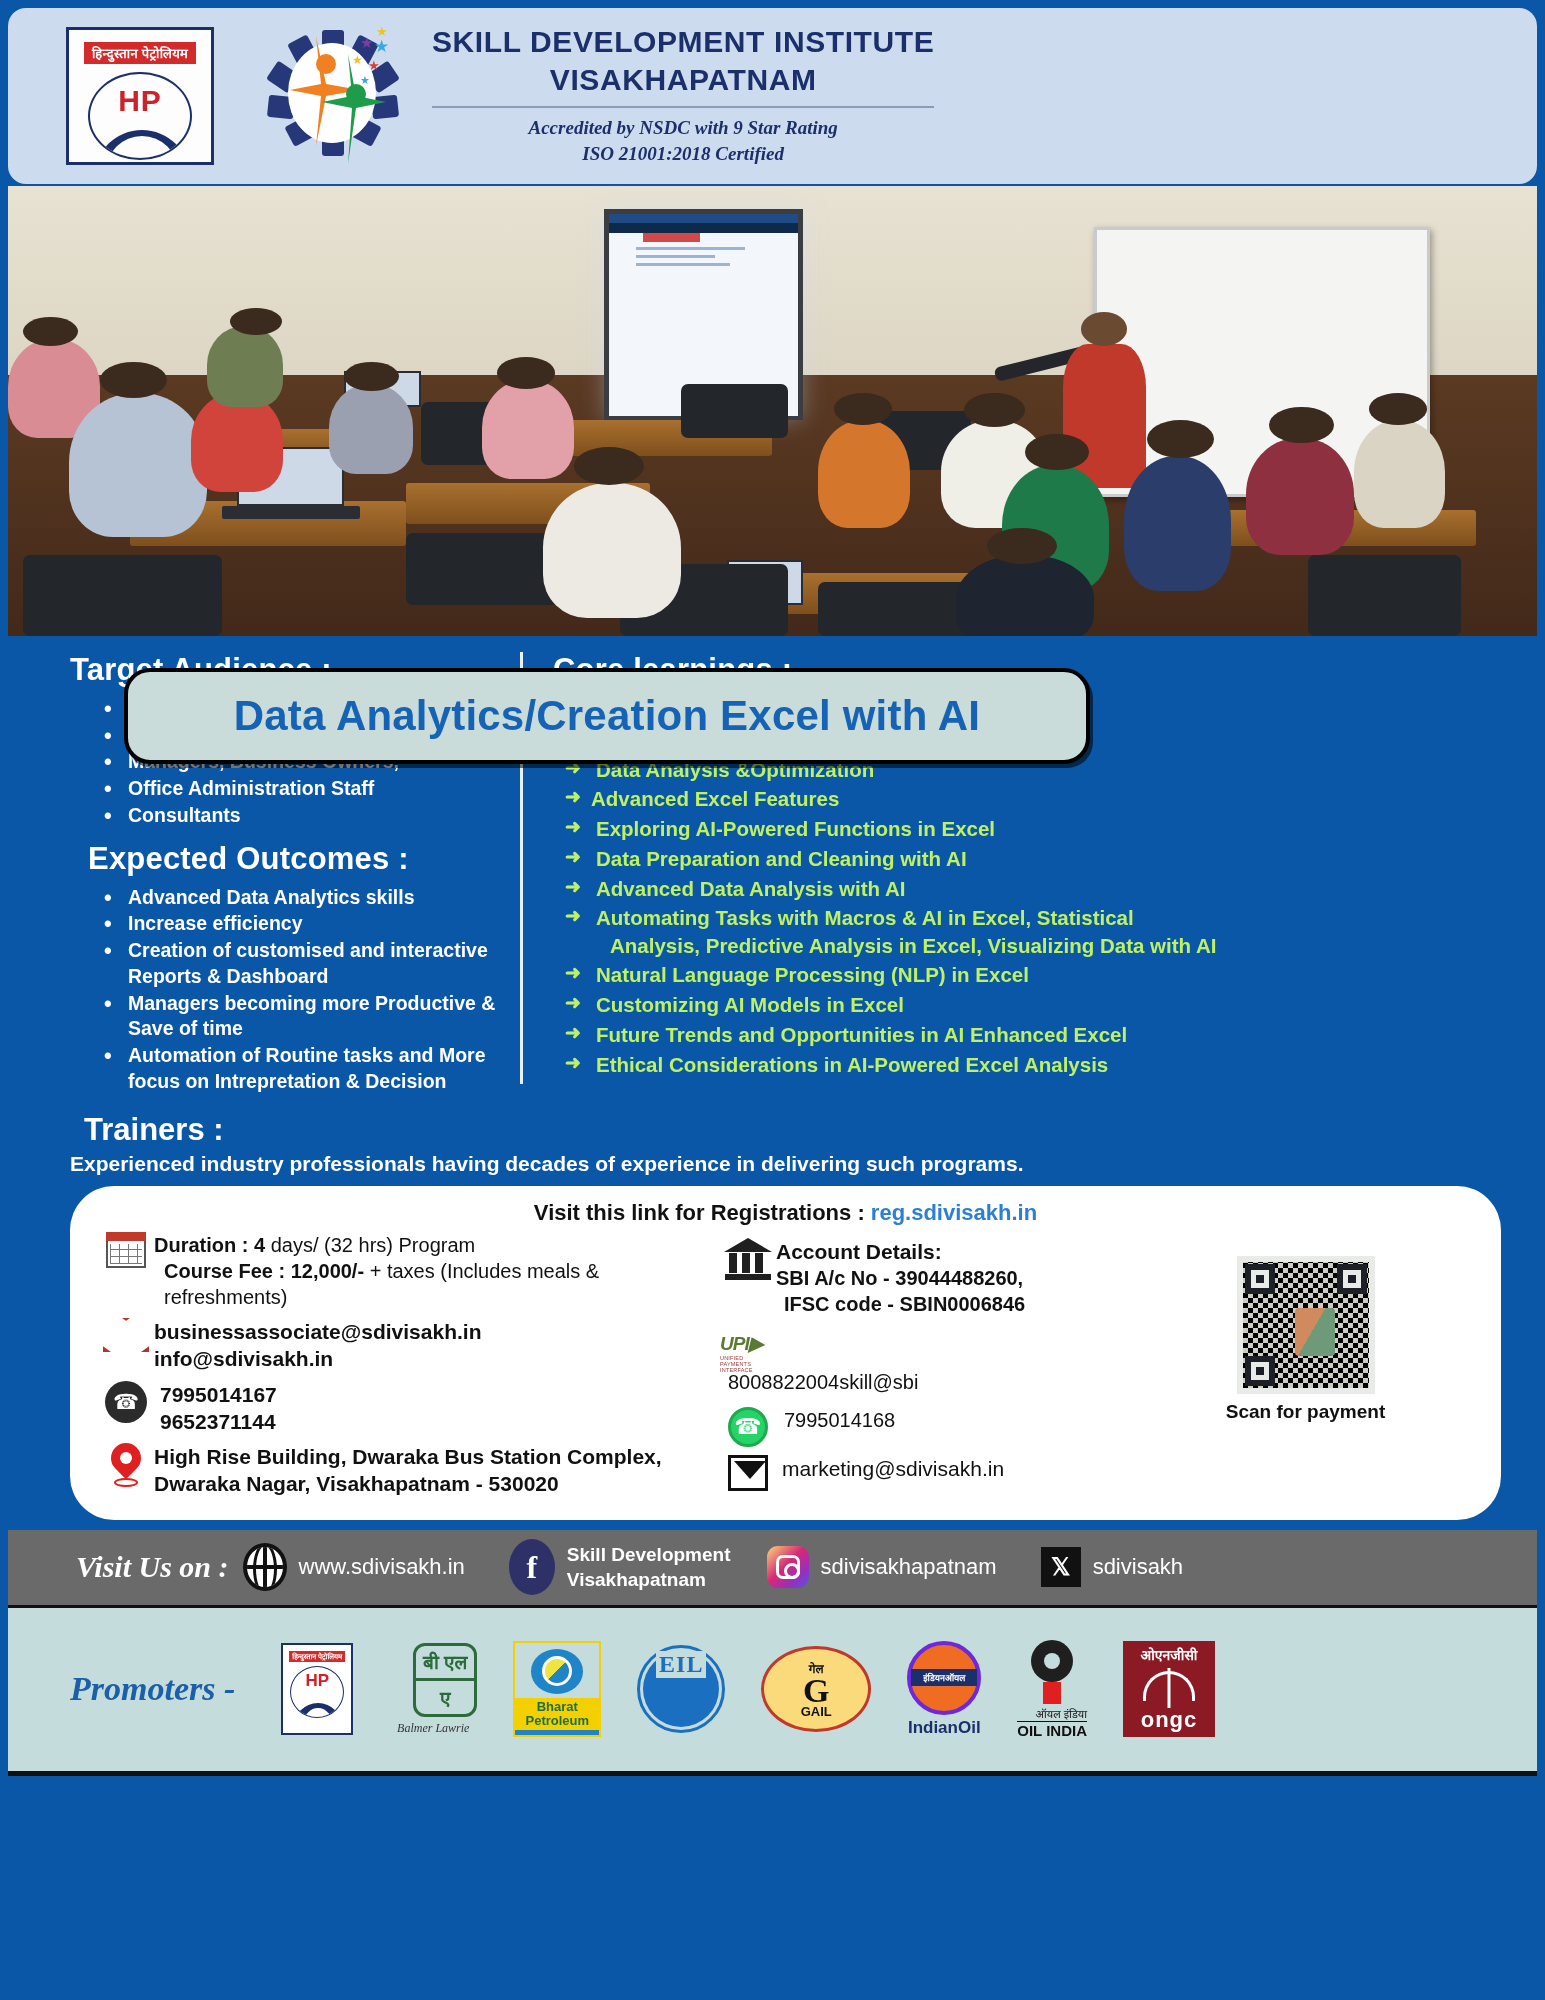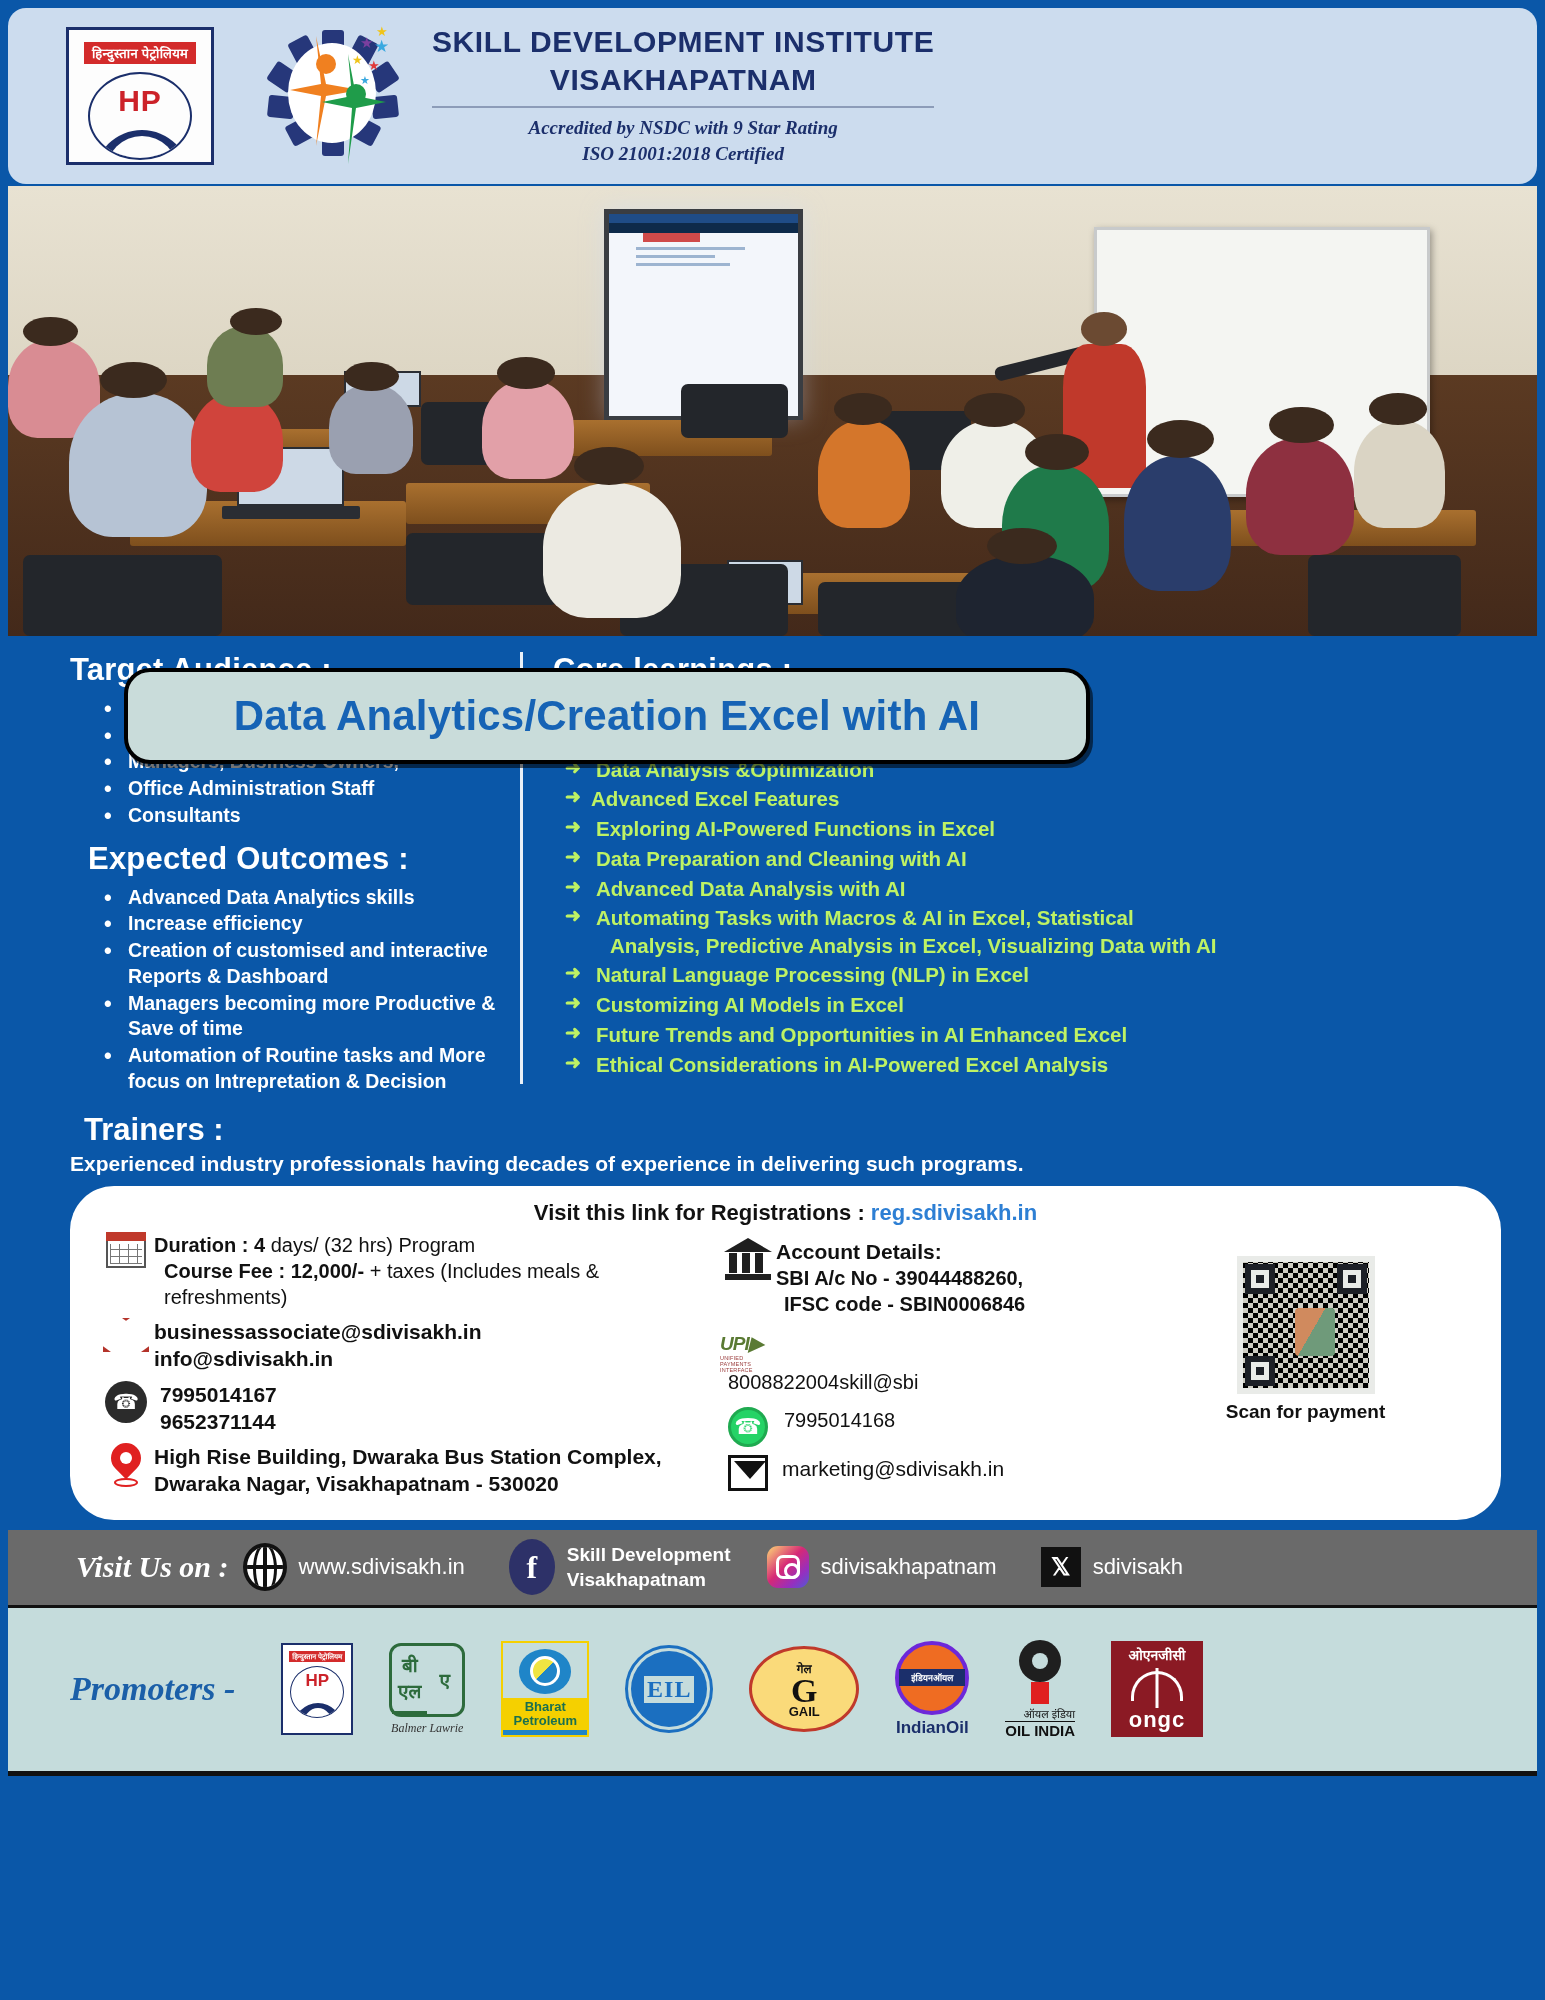--- a/index.html
+++ b/index.html
@@ -399,41 +399,41 @@
     display:flex; flex-direction:column; align-items:center; padding-top:6px; }
   .p-hp .h { background:#d32b2b; color:#fff; font-size:7px; font-weight:bold; padding:1px 3px; white-space:nowrap;}
   .p-hp .o { margin-top:4px; width:54px; height:52px; border-radius:50%; border:1.5px solid #1b2f6b;
     position:relative; overflow:hidden; }
   .p-hp .o .t { color:#cc2229; font-weight:bold; font-size:17px; margin-top:4px; display:block; }
   .p-hp .o .pt { position:absolute; bottom:-12px; left:2px; width:50px; height:26px;
     border-radius:50% 50% 0 0/100% 100% 0 0; background:#1b2f6b; }
   .p-hp .o .pt2 { position:absolute; bottom:-9px; left:12px; width:30px; height:18px;
     border-radius:50% 50% 0 0/100% 100% 0 0; background:#fff; }
 
-  .p-bl { width:76px; height:74px; border:3px solid #2d6b3c; border-radius:12px;
-    display:flex; flex-direction:row; color:#2d6b3c; font-weight:bold; }
+  .p-bl { width:64px; height:74px; border:3px solid #2d6b3c; border-radius:12px;
+    display:flex; flex-direction:column; color:#2d6b3c; font-weight:bold;margin-left:24px; }
   .p-bl .a { flex:1; display:flex; align-items:center; justify-content:center; font-size:19px;
     border-bottom:3px solid #2d6b3c; }
   .p-bl .b { flex:1; display:flex; align-items:center; justify-content:center; font-size:19px; }
   .p-cap { font-size:12px; color:#333; margin-top:4px; font-family:"Liberation Serif",serif; font-style:italic; }
 
   .p-bp { width:88px; height:96px; border:2px solid #f5d000; background:#c5dcdc;
     display:flex; flex-direction:column; align-items:center; }
   .p-bp .circ { width:52px; height:52px; border-radius:50%; background:#1f85c8; margin-top:6px;
     display:flex; align-items:center; justify-content:center; }
   .p-bp .circ .in { width:30px; height:30px; border-radius:50%;
     background: linear-gradient(135deg,#f0e442 50%, #1f85c8 50%); border:3px solid #fff; }
   .p-bp .lbl { background:#f5d000; color:#1a6f4f; font-size:13px; font-weight:bold;
     width:100%; text-align:center; line-height:1.1; padding:2px 0; margin-top:4px; }
   .p-bp .bar { width:100%; height:6px; background:#1f85c8; }
 
   .p-eil { width:88px; height:88px; border-radius:50%; border:3px solid #1b6fc0; background:#c5dcdc;
     display:flex; align-items:center; justify-content:center; position:relative; }
   .p-eil .d { width:76px; height:76px; border-radius:50%; background:#1b6fc0;
-    display:flex; align-items:center; justify-content:center; }
+    display:flex; align-items:flex-start; justify-content:center; }
   .p-eil .t { color:#fff; font-weight:bold; font-size:24px; font-family:"Liberation Serif",serif;
     background:#c5dcdc; color:#1b6fc0; padding:0 3px; letter-spacing:1px; }
 
   .p-gail { width:110px; height:86px; border-radius:50%; background:#fada7a; border:3px solid #c0392b;
     display:flex; flex-direction:column; align-items:center; justify-content:center; }
   .p-gail .hin { font-size:12px; color:#111; font-weight:bold; }
   .p-gail .g { font-size:34px; font-weight:bold; color:#111; line-height:.8; font-family:"Liberation Serif",serif; }
   .p-gail .n { font-size:13px; font-weight:bold; color:#111; }
 
   .p-io { text-align:center; }

